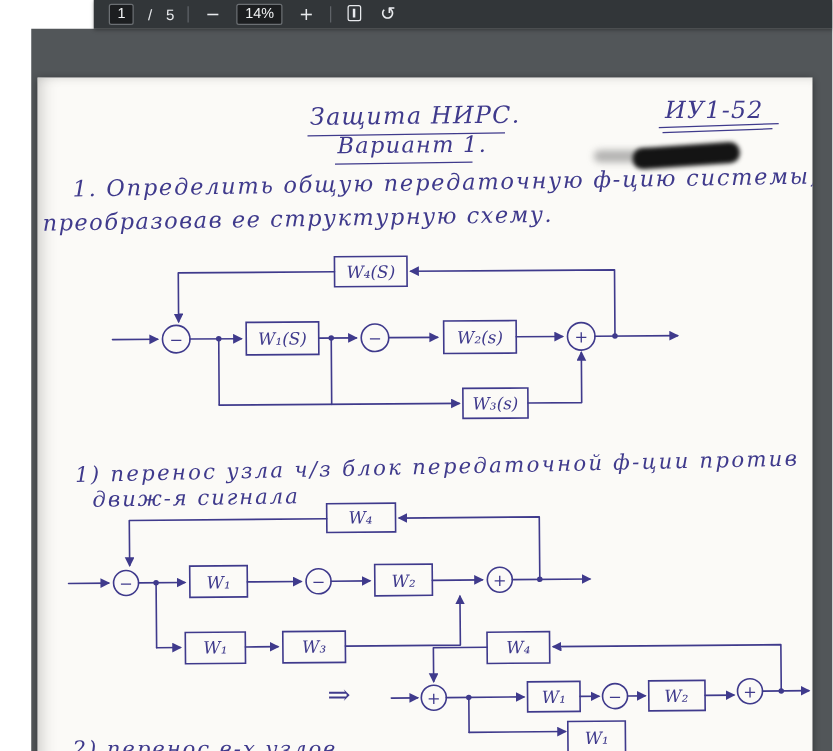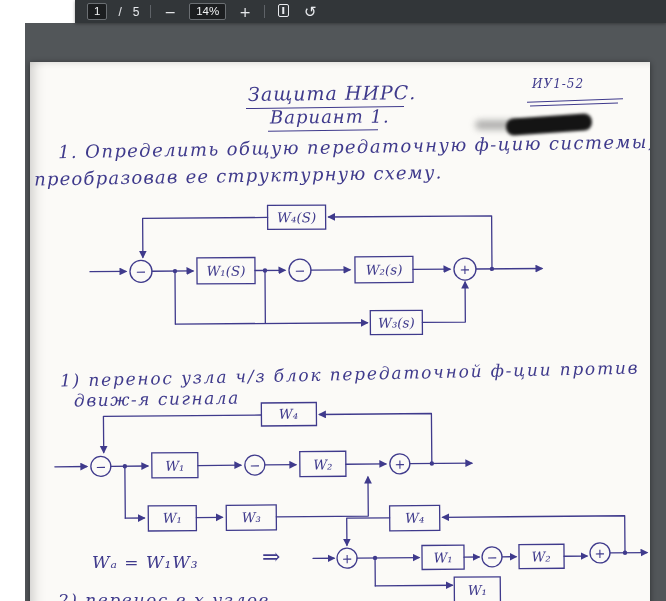--- a/index.html
+++ b/index.html
@@ -65,37 +65,36 @@
   <div class="tb-sep"></div>
   <button class="tb-btn"><span class="fit-icon"></span></button>
   <button class="tb-btn"><span class="rot">↺</span></button>
 </div>
 
 <div class="canvas">
 
   <div class="sheet">
 
     <div class="hw" style="left:218px; top:20px; font-size:19px; letter-spacing:1px; transform:rotate(-0.6deg);">Защита НИРС.</div>
-    <div class="hw" style="left:502px; top:15px; font-size:12px; letter-spacing:1px;text-align:center;">ИУ1-52</div>
+    <div class="hw" style="left:502px; top:15px; font-size:19px; letter-spacing:1px;text-align:center;">ИУ1-52</div>
     <div class="ul" style="left:497px; top:38px; width:96px; transform:rotate(-2deg);"></div>
     <div class="ul" style="left:500px; top:42px; width:88px; transform:rotate(-2deg);"></div>
     <div class="hw" style="left:240px; top:44px; font-size:18px; letter-spacing:1px; transform:rotate(-0.5deg);">Вариант 1.</div>
     <div class="ul" style="left:216px; top:45px; width:158px; transform:rotate(-0.8deg);"></div>
     <div class="ul" style="left:238px; top:68px; width:110px; transform:rotate(-0.8deg);"></div>
 
     <div class="smear" style="left:445px; top:58px; width:46px; height:10px;"></div>
     <div class="smudge" style="left:476px; top:54px; width:86px; height:17px;"></div>
 
     <div class="hw" style="left:28px; top:74px; font-size:18px; letter-spacing:1.4px; transform:rotate(-1deg);">1. Определить общую передаточную ф-цию системы,</div>
     <div class="hw" style="left:4px; top:103px; font-size:18px; letter-spacing:1.2px; transform:rotate(-1deg);">преобразовав ее структурную схему.</div>
 
     <div class="hw" style="left:30px; top:302px; font-size:17px; letter-spacing:1.8px; transform:rotate(-1.3deg);">1) перенос узла ч/з блок передаточной ф-ции против</div>
     <div class="hw" style="left:44px; top:327px; font-size:17px; letter-spacing:1.5px; transform:rotate(-1deg);">движ-я сигнала</div>
 
-    <div class="hw" style="left:62px; top:490px; font-size:17px; letter-spacing:1px;">Wₐ = W₁W₃</div>
     <div class="hw" style="left:232px; top:482px; font-size:22px; font-style:normal;">⇒</div>
 
     <div class="hw" style="left:28px; top:528px; font-size:17px; letter-spacing:1.5px;">2) перенос  в-х  узлов</div>
 
     <svg class="diagrams" width="620" height="560" viewBox="0 0 620 560">
       <defs>
         <marker id="ah" markerWidth="7" markerHeight="7" refX="5" refY="3" orient="auto">
           <path d="M0,0 L6,3 L0,6 z" fill="#3f3a8c"></path>
         </marker>
       </defs>

